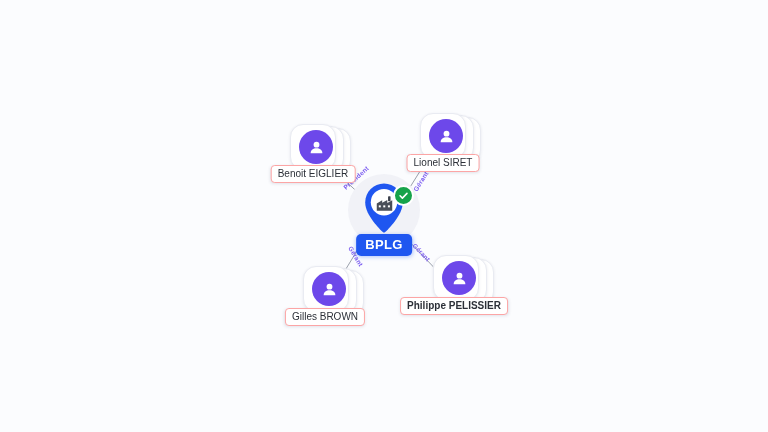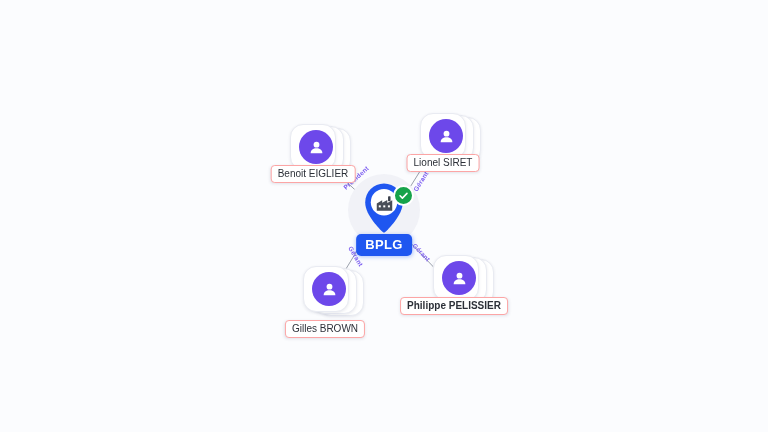--- a/index.html
+++ b/index.html
@@ -145,21 +145,21 @@
     <div class="card c1">
       <div class="avatar">
         <svg width="19" height="19" viewBox="0 0 24 24" fill="#ffffff">
           <circle cx="12" cy="8.4" r="3.7"></circle>
           <path d="M4.6 19.2c0-4.1 3.3-6.3 7.4-6.3s7.4 2.2 7.4 6.3z"></path>
         </svg>
       </div>
     </div>
   </div>
 </div>
-<div class="name-chip" style="left:325px;top:320px;">Gilles BROWN</div>
+<div class="name-chip" style="left:325px;top:308px;">Gilles BROWN</div>
 
 <div class="person" style="left:456px;top:281px;">
   <div class="stack">
     <div class="card c3"></div>
     <div class="card c2"></div>
     <div class="card c1">
       <div class="avatar">
         <svg width="19" height="19" viewBox="0 0 24 24" fill="#ffffff">
           <circle cx="12" cy="8.4" r="3.7"></circle>
           <path d="M4.6 19.2c0-4.1 3.3-6.3 7.4-6.3s7.4 2.2 7.4 6.3z"></path>

